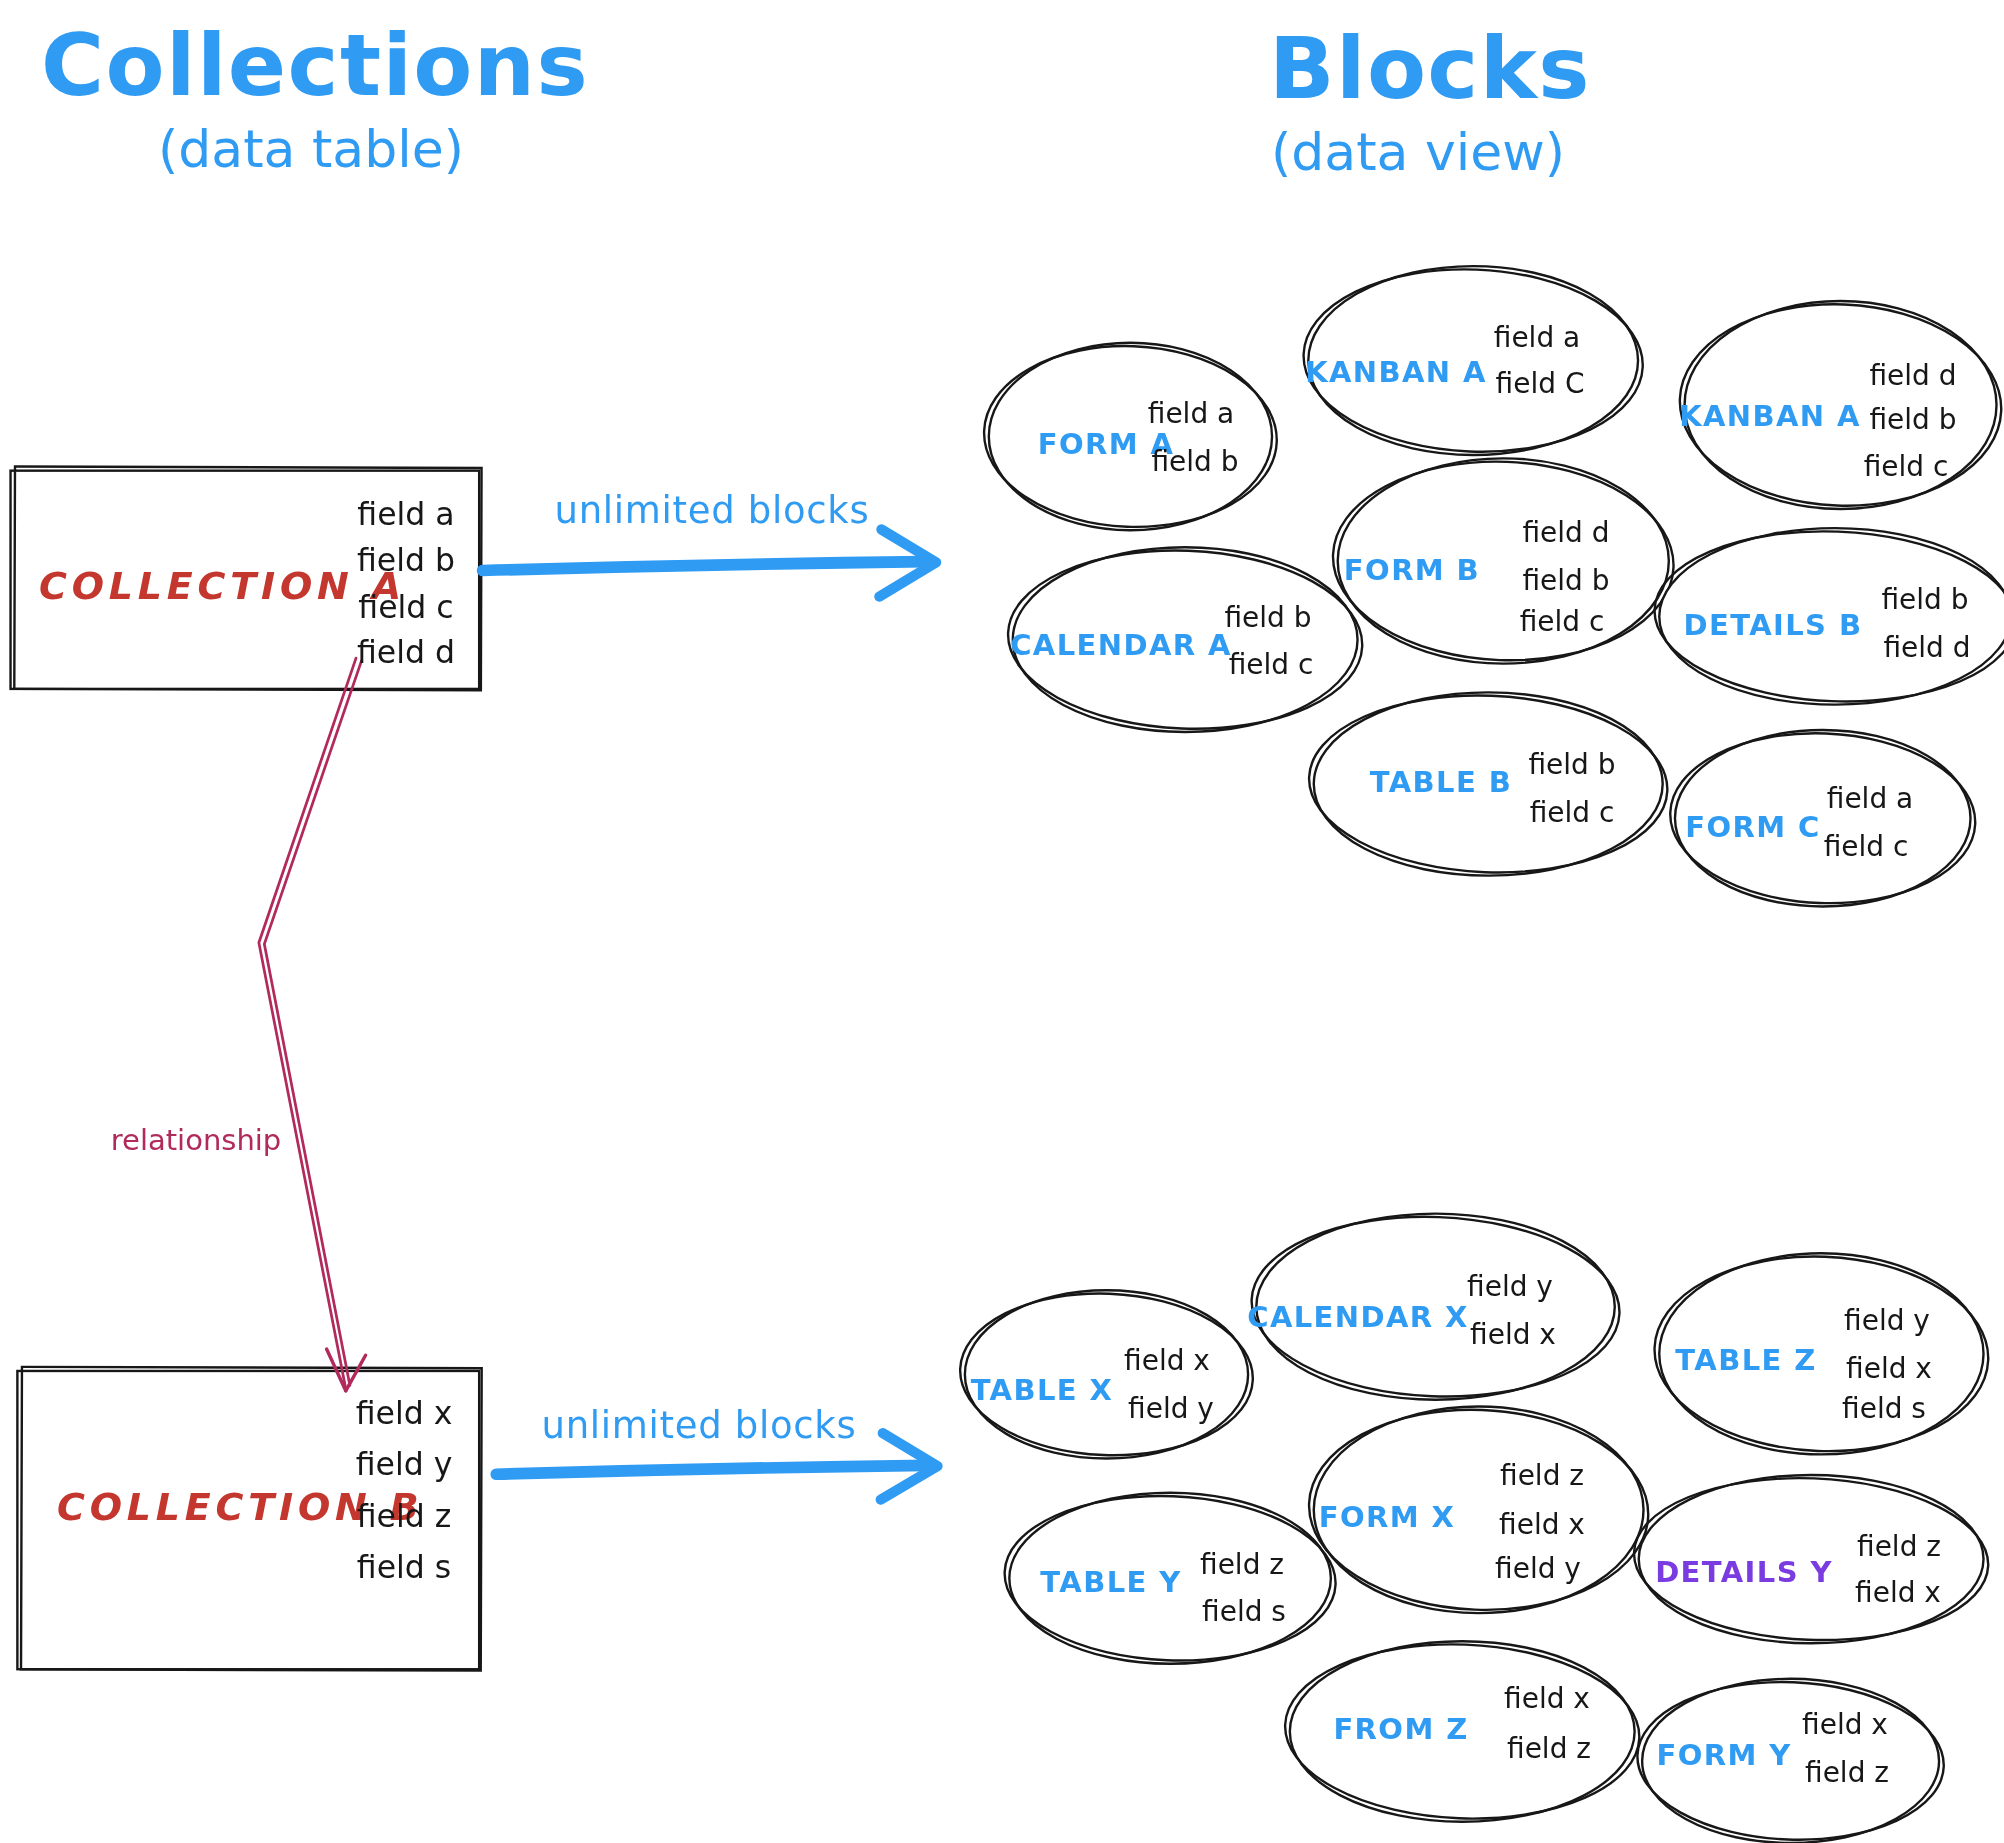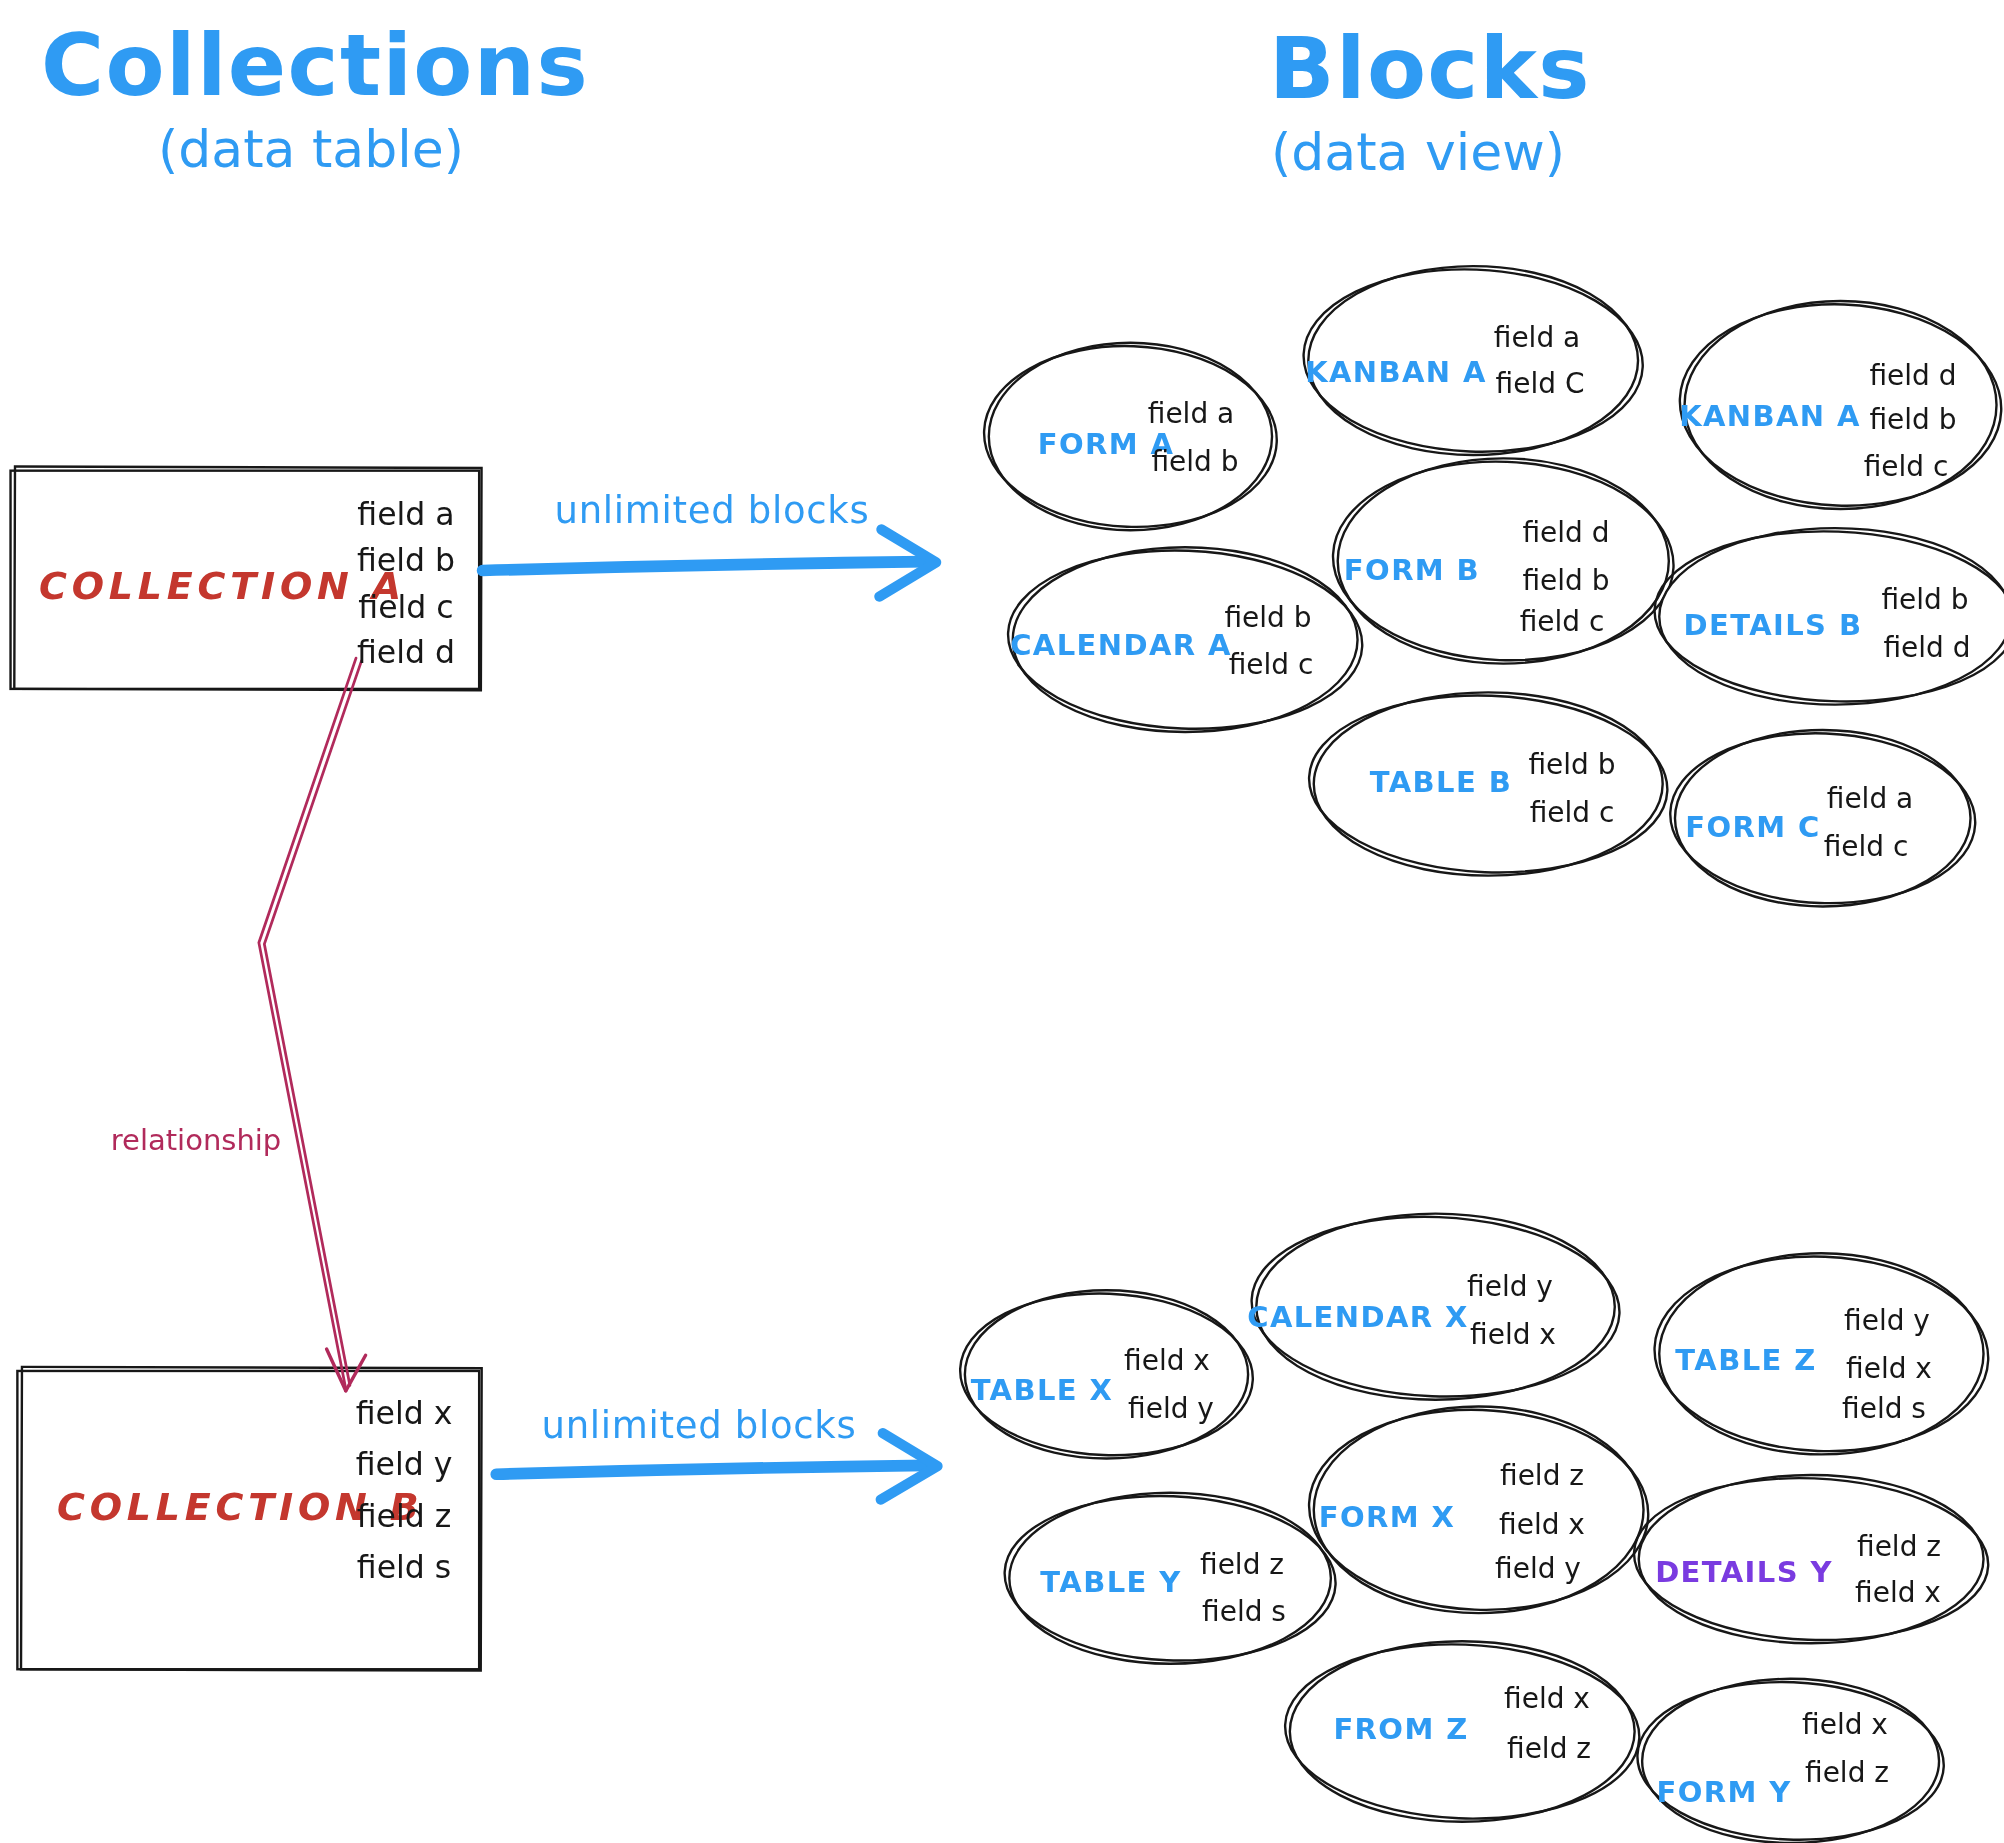--- a/index.html
+++ b/index.html
@@ -175,18 +175,18 @@
       <div class="txt block-field" style="left: 1538px; top: 1568px;">field y</div>
       <div class="txt block-label" style="left: 1111px; top: 1582px;">TABLE Y</div>
       <div class="txt block-field" style="left: 1242px; top: 1564px;">field z</div>
       <div class="txt block-field" style="left: 1244px; top: 1611px;">field s</div>
       <div class="txt block-label purple" style="left: 1744px; top: 1572px;">DETAILS Y</div>
       <div class="txt block-field" style="left: 1899px; top: 1546px;">field z</div>
       <div class="txt block-field" style="left: 1898px; top: 1592px;">field x</div>
       <div class="txt block-label" style="left: 1401px; top: 1729px;">FROM Z</div>
       <div class="txt block-field" style="left: 1547px; top: 1698px;">field x</div>
       <div class="txt block-field" style="left: 1549px; top: 1748px;">field z</div>
-      <div class="txt block-label" style="left: 1724px; top: 1755px; margin-top: 37px;">FORM Y</div>
+      <div class="txt block-label" style="left: 1724px; top: 1755px;">FORM Y</div>
       <div class="txt block-field" style="left: 1845px; top: 1724px;">field x</div>
       <div class="txt block-field" style="left: 1847px; top: 1772px;">field z</div>
     </div>
 </div>
 
 
 </body></html>

